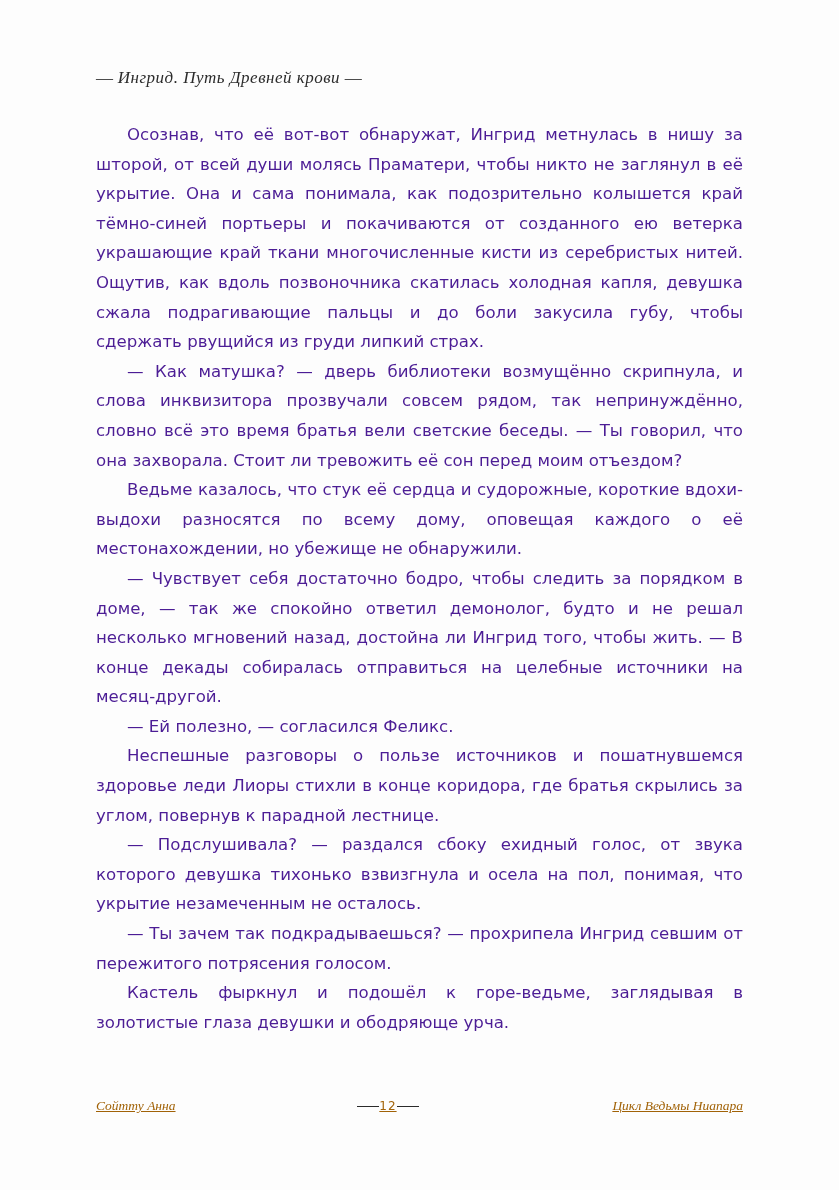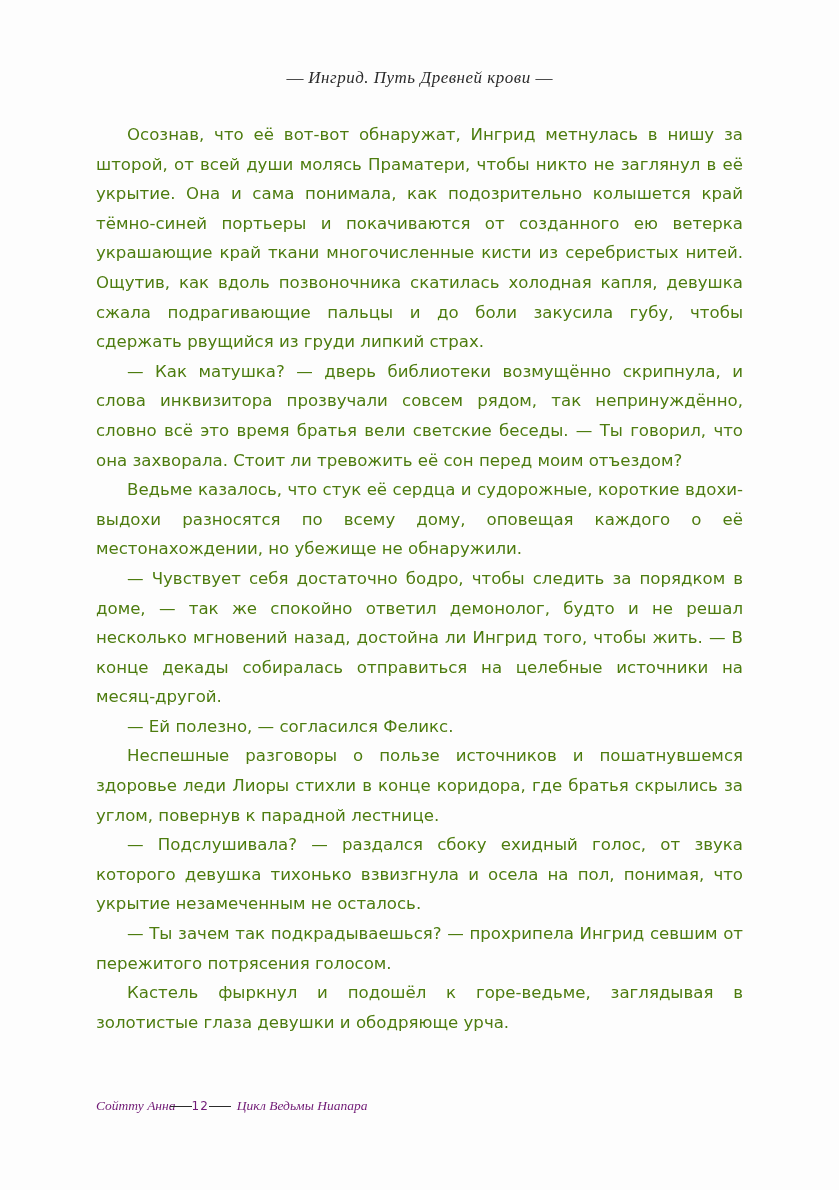--- a/index.html
+++ b/index.html
@@ -18,59 +18,60 @@
     overflow: hidden;
   }
   .page-inner {
     position: absolute;
     left: 96px;
     right: 96px;
     top: 0;
     bottom: 0;
   }
   .running-head {
-    text-align: center;
+    text-align: left;
     margin-top: 68px;
     font-family: "Liberation Serif", serif;
     font-style: italic;
     font-size: 17px;
     letter-spacing: 0.5px;
     color: #2b2b2b;
     white-space: nowrap;
   }
   .running-head .dash {
     font-style: normal;
     letter-spacing: 0;
   }
   .body-text {
     margin-top: 32px;
     font-family: "DejaVu Sans", sans-serif;
     font-size: 16.6px;
     line-height: 29.6px;
     text-align: justify;
     text-justify: inter-word;
-    color: #4d7c0f;
+    color: #4c1d95;
     hyphens: manual;
   }
   .body-text p {
     margin: 0;
     text-indent: 31px;
   }
   .footer {
     position: absolute;
     left: 96px;
     right: 96px;
     bottom: 76px;
     display: flex;
     align-items: baseline;
-    justify-content: flex-start;
+    justify-content: space-between;
     font-family: "Liberation Serif", serif;
     font-style: italic;
     font-size: 13.5px;
-    color: #701a75;
+    color: #a16207;
+    text-decoration: underline;
   }
   .footer .left, .footer .right {
     white-space: nowrap;
   }
   .footer .page-number {
     font-style: normal;
     font-family: "DejaVu Sans", sans-serif;
     font-size: 12px;
     letter-spacing: 1px;
     white-space: nowrap;

